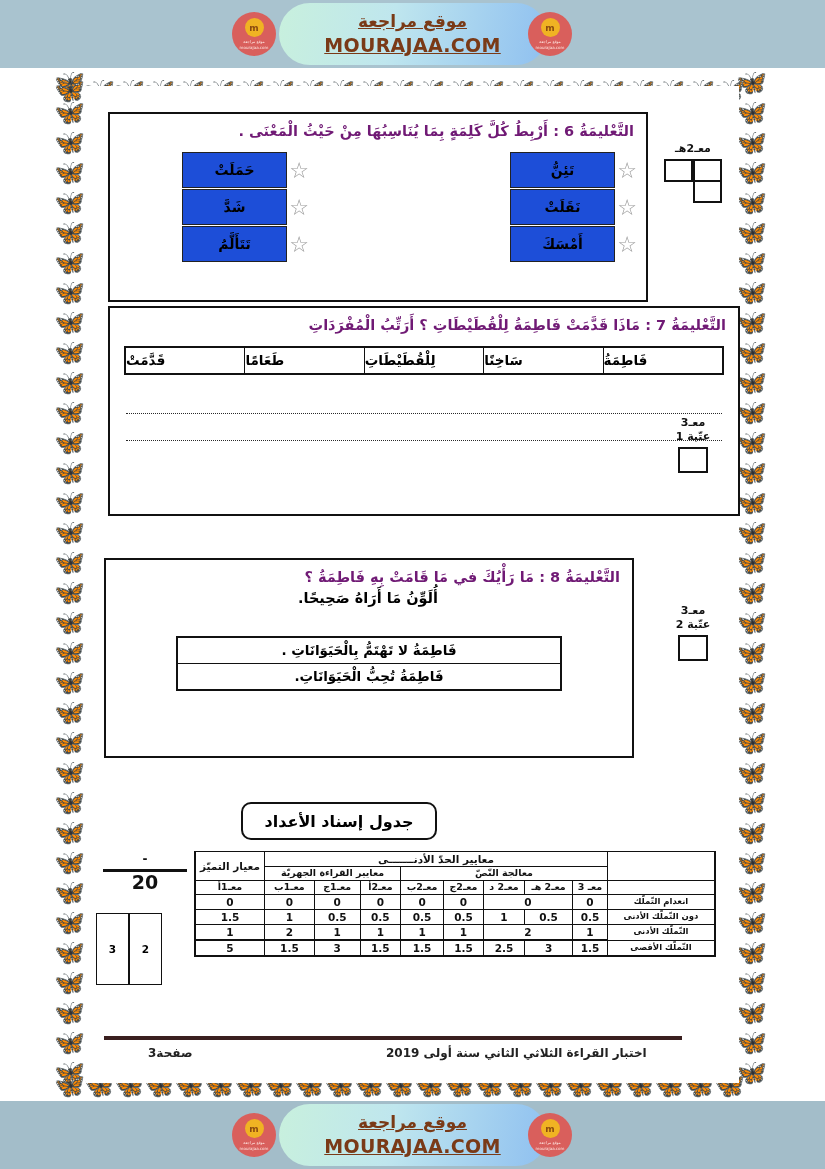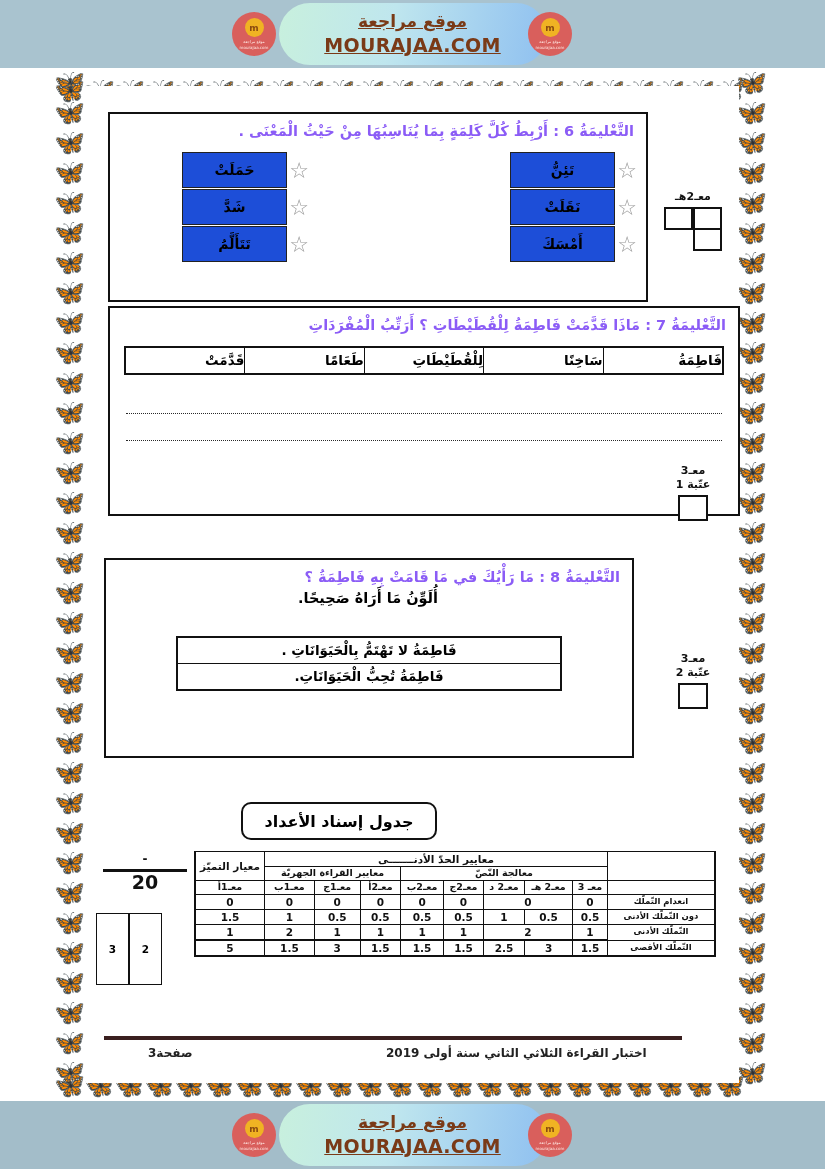--- a/index.html
+++ b/index.html
@@ -121,21 +121,21 @@
   
   .ex-block {
     position: absolute;
     border: 2px solid #111;
     background: #fff;
     box-sizing: border-box;
   }
   .ex-title {
     font-size: 14.5px;
     font-weight: bold;
-    color: #8b5cf6;
+    color: #701a75;
     text-align: right;
     direction: rtl;
     line-height: 1.55;
     padding: 6px 12px 0 10px;
   }
   .ex-title-2 {
     font-size: 14.5px;
     font-weight: bold;
     text-align: left;
     direction: rtl;
@@ -183,21 +183,21 @@
   
   .word-table {
     display: flex;
     direction: rtl;
     border: 2px solid #111;
     margin: 10px 14px 0 14px;
     box-sizing: border-box;
   }
   .word-cell {
     flex: 1;
-    text-align: right;
+    text-align: left;
     font-size: 13.5px;
     font-weight: bold;
     padding: 4px 0 5px 0;
     border-left: 1.4px solid #111;
     direction: rtl;
   }
   .word-cell:last-child { border-left: none; }
 
   .dotted-line {
     margin: 0 16px;
@@ -221,21 +221,20 @@
   }
   .opt:last-child { border-bottom: none; }
 
   
   .margin-note {
     position: absolute;
     width: 74px;
     text-align: center;
     direction: rtl;
     z-index: 12;
-    margin-top: 48px;
   }
   .margin-label {
     font-size: 11px;
     font-weight: bold;
     color: #111;
     line-height: 1.25;
     direction: rtl;
   }
   .score-box {
     width: 30px; height: 26px;

